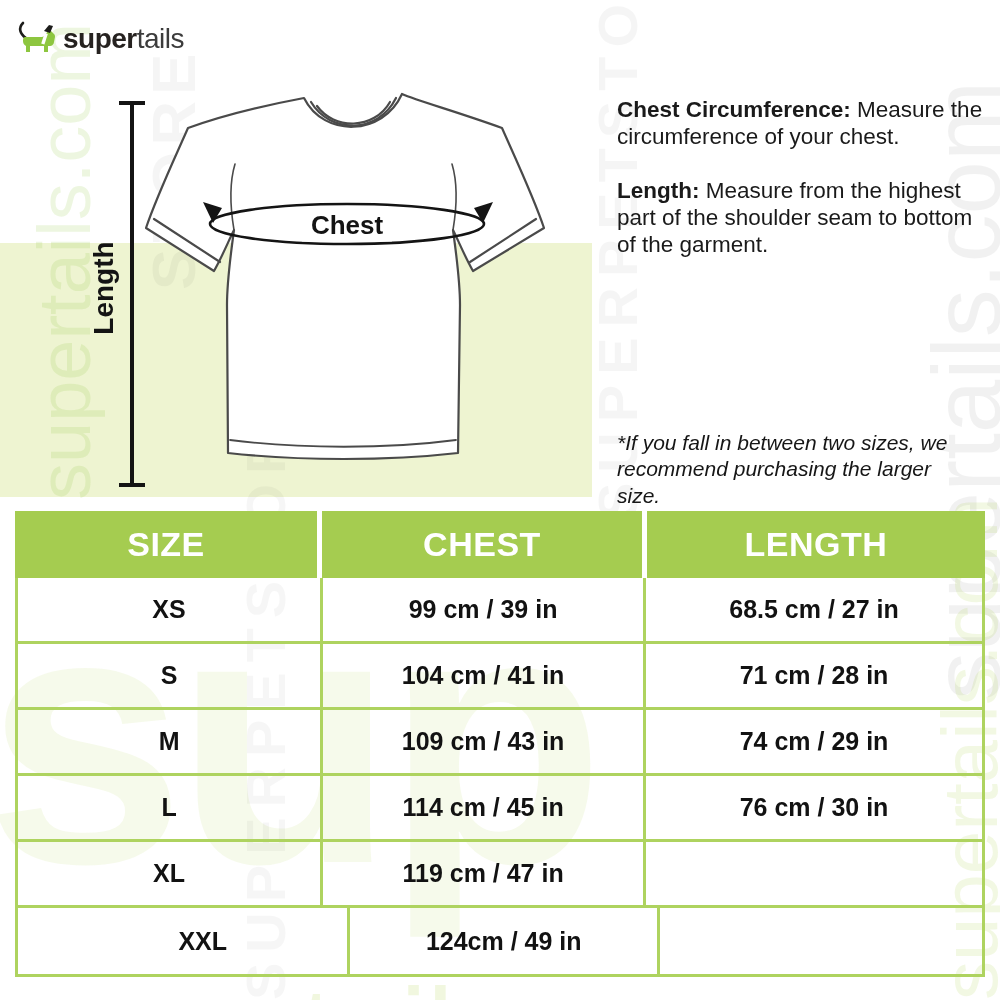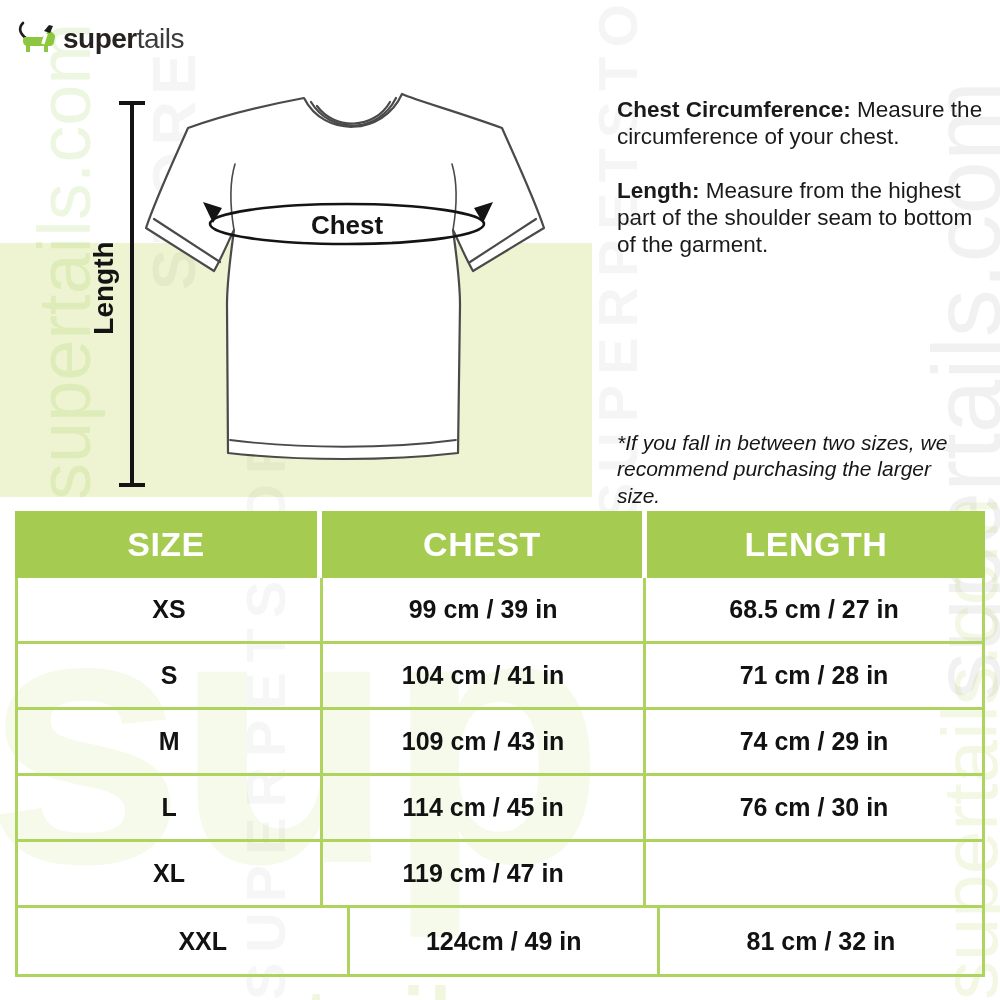--- a/index.html
+++ b/index.html
@@ -161,18 +161,17 @@
         <div class="td c2">114 cm / 45 in</div>
         <div class="td c3">76 cm / 30 in</div>
       </div>
       <div class="tr">
         <div class="td c1">XL</div>
         <div class="td c2">119 cm / 47 in</div>
       </div>
       <div class="tr">
         <div class="td c1">XXL</div>
         <div class="td c2">124cm / 49 in</div>
-        <div class="td c3">81 cm / 32 in</div>
       </div>
     </div>
   </div>
 
 </div>
 
 </body></html>

